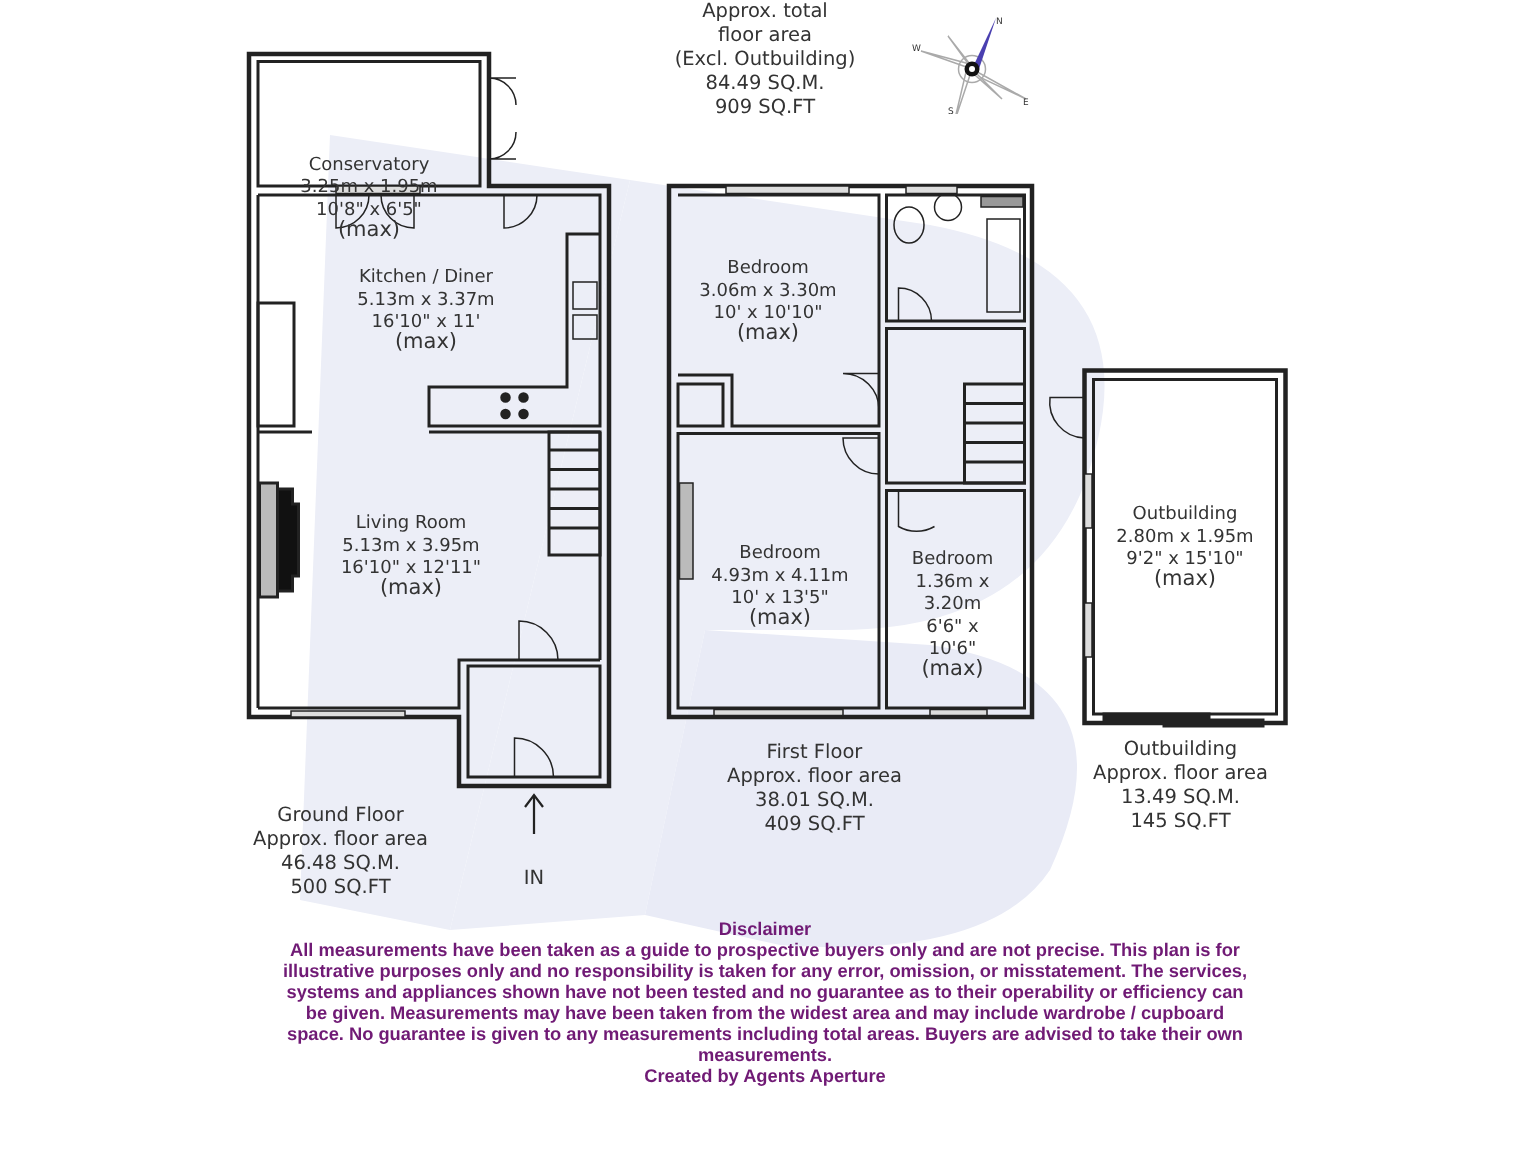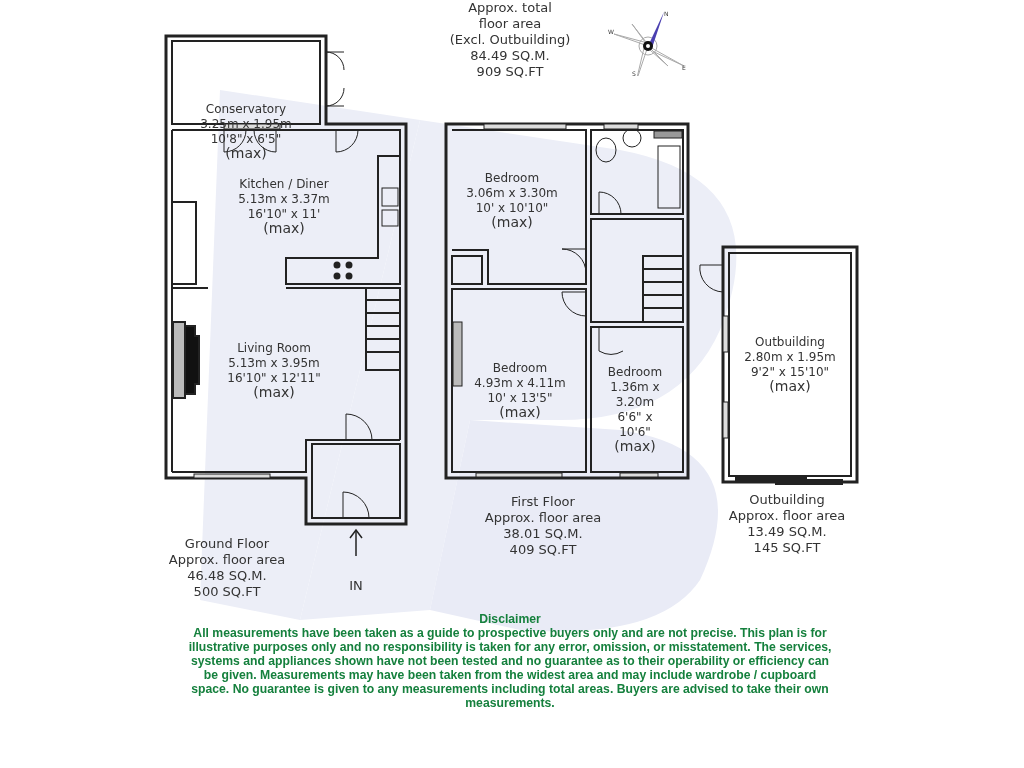--- a/index.html
+++ b/index.html
@@ -1,21 +1,21 @@
 <!DOCTYPE html>
 <html><head>
 <meta charset="utf-8">
 <style>
   html,body{margin:0;padding:0;background:#fff;}
   body{width:1024px;height:768px;position:relative;overflow:hidden;font-family:"DejaVu Sans",sans-serif;color:#222;}
   .wm{position:absolute;left:0;top:0;width:1024px;height:768px;pointer-events:none;}
   .label{position:absolute;text-align:center;font-size:12px;line-height:15px;color:#333;}
   .label .max{font-size:14px;line-height:12px;}
   .flabel{position:absolute;text-align:center;font-size:13px;line-height:16px;color:#333;}
-  .disc{position:absolute;left:180px;top:612px;width:660px;text-align:center;font-family:"Liberation Sans",sans-serif;font-weight:bold;font-size:12.2px;line-height:14px;color:#15803d;}
+  .disc{position:absolute;left:180px;top:612px;width:660px;text-align:center;font-family:"Liberation Sans",sans-serif;font-weight:bold;font-size:12.2px;line-height:14px;color:#701a75;}
   svg.plan{position:absolute;left:0;top:0;}
 </style>
 </head>
 <body>
 
 <svg class="wm" width="1024" height="768" viewBox="0 0 1024 768">
   <path d="M220 90 L420 120 L300 620 L200 600 Z" fill="#eceef7"></path>
   <path d="M420 120 L620 150 Q780 180 720 330 Q680 420 560 420 L470 420 L430 610 L300 620 Z" fill="#eceef7"></path>
   <path d="M470 420 L620 430 Q760 450 700 580 Q660 640 520 630 L430 610 Z" fill="#e9ebf6"></path>
 </svg>
@@ -207,13 +207,14 @@
 <div class="flabel" style="left:712px;top:492px;width:150px;">
   <div>Outbuilding</div>
   <div>Approx. floor area</div>
   <div>13.49 SQ.M.</div>
   <div>145 SQ.FT</div>
 </div>
 
 <div class="disc">
   <div>Disclaimer</div>
   <div style="padding:0 6px;">All measurements have been taken as a guide to prospective buyers only and are not precise. This plan is for illustrative purposes only and no responsibility is taken for any error, omission, or misstatement. The services, systems and appliances shown have not been tested and no guarantee as to their operability or efficiency can be given. Measurements may have been taken from the widest area and may include wardrobe / cupboard space. No guarantee is given to any measurements including total areas. Buyers are advised to take their own measurements.</div>
+  <div>Created by Agents Aperture</div>
 </div>
 
 </body></html>

